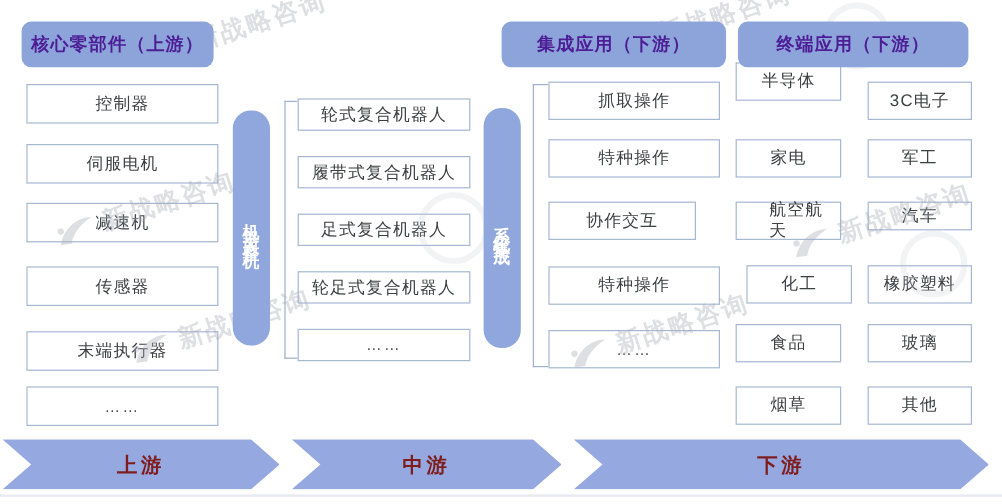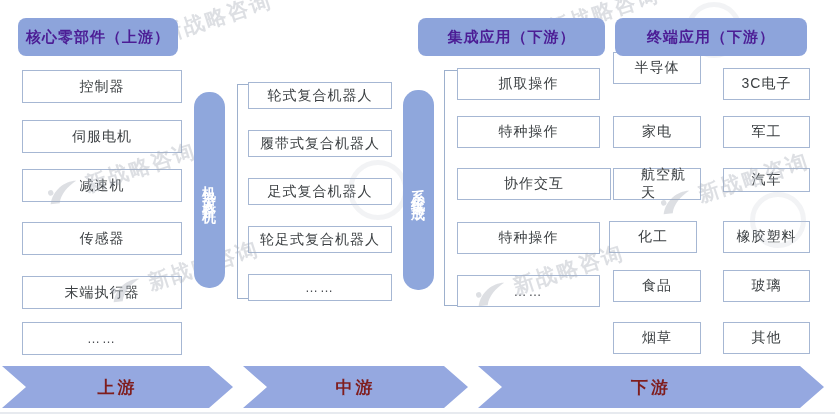--- a/index.html
+++ b/index.html
@@ -142,28 +142,28 @@
   <div class="box" style="left:248px; top:130px; width:144px; height:27px;">履带式复合机器人</div>
   <div class="box" style="left:248px; top:178px; width:144px; height:27px;">足式复合机器人</div>
   <div class="box" style="left:248px; top:226px; width:144px; height:27px;">轮足式复合机器人</div>
   <div class="box dots" style="left:248px; top:274px; width:144px; height:27px;">……</div>
 
   <div class="pill" style="left:403px; top:90px; height:200px;">系统集成</div>
 
   <div class="bracket" style="left:444px; top:70px; width:13px; height:236px;"></div>
   <div class="box" style="left:457px; top:68px;  width:143px; height:32px;">抓取操作</div>
   <div class="box" style="left:457px; top:116px; width:143px; height:32px;">特种操作</div>
-  <div class="box" style="left:457px; top:168px; width:154px; height:32px;">协作交互</div>
+  <div class="box" style="left:457px; top:168px; width:123px; height:32px;">协作交互</div>
   <div class="box" style="left:457px; top:222px; width:143px; height:32px;">特种操作</div>
   <div class="box dots" style="left:457px; top:275px; width:143px; height:32px;">……</div>
 
   <div class="box" style="left:613px; top:52px;  width:88px; height:32px;">半导体</div>
   <div class="box" style="left:613px; top:116px; width:88px; height:32px;">家电</div>
   <div class="box" style="left:613px; top:168px; width:88px; height:32px;padding-left:27px;">航空航天</div>
-  <div class="box" style="left:609px; top:221px; width:88px; height:32px;">化工</div>
+  <div class="box" style="left:622px; top:221px; width:88px; height:32px;">化工</div>
   <div class="box" style="left:613px; top:270px; width:88px; height:32px;">食品</div>
   <div class="box" style="left:613px; top:322px; width:88px; height:32px;">烟草</div>
 
   <div class="box" style="left:723px; top:68px;  width:87px; height:32px;">3C电子</div>
   <div class="box" style="left:723px; top:116px; width:87px; height:32px;">军工</div>
   <div class="box" style="left:723px; top:168px; width:87px; height:24px;">汽车</div>
   <div class="box" style="left:723px; top:221px; width:87px; height:32px;">橡胶塑料</div>
   <div class="box" style="left:723px; top:270px; width:87px; height:32px;">玻璃</div>
   <div class="box" style="left:723px; top:322px; width:87px; height:32px;">其他</div>
 

